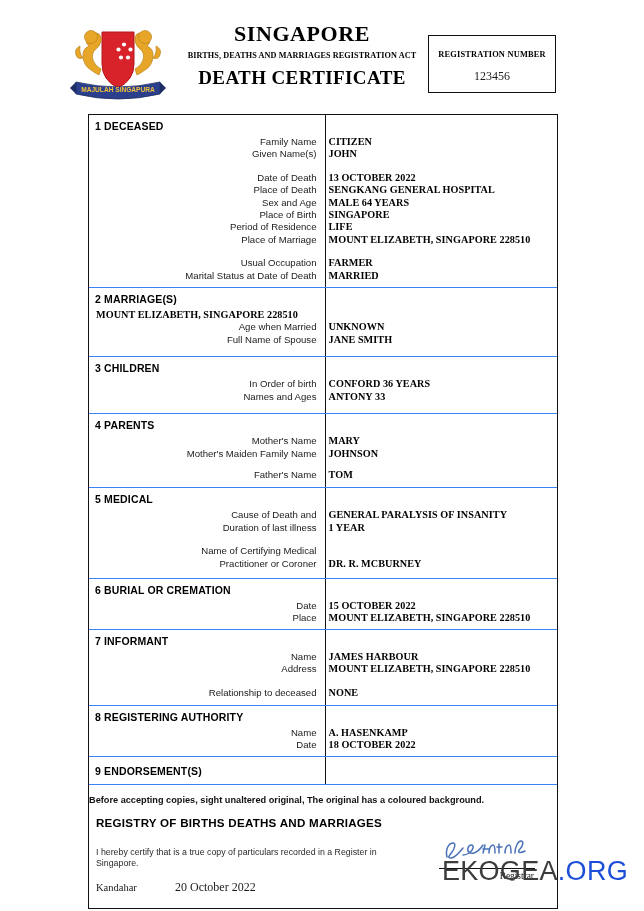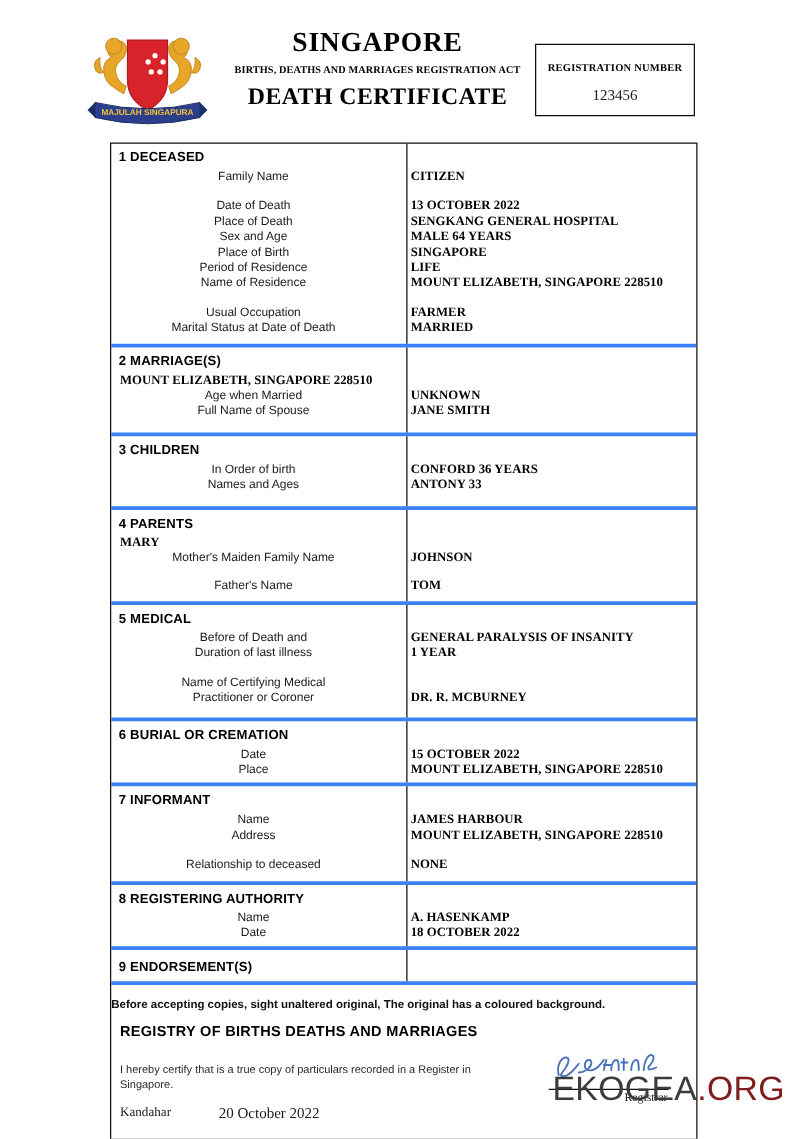--- a/index.html
+++ b/index.html
@@ -85,21 +85,21 @@
   .cert {
     position: absolute;
     left: 88px; top: 114px;
     width: 470px;
     border: 1px solid #111;
     box-sizing: border-box;
     background: #fff;
   }
   .section {
     position: relative;
-    border-bottom: 3px solid #3b82f6;
+    border-bottom: 1px solid #3b82f6;
     box-sizing: border-box;
   }
   .section:last-child { border-bottom: none; }
 
   .sec-divider {
     position: absolute;
     left: 236px; top: 0; bottom: 0;
     width: 1px;
     background: #111;
   }
@@ -115,21 +115,21 @@
   .rows {
     padding: 5px 0 5px 0;
   }
   .row {
     display: flex;
     align-items: flex-start;
     min-height: 12px;
   }
   .row .lbl {
     width: 231px;
-    text-align: center;
+    text-align: right;
     padding-right: 5px;
     font-size: 9.6px;
     color: #1a1a1a;
     line-height: 12.4px;
     white-space: pre-line;
   }
   .row .val {
     width: 232px;
     padding-left: 7px;
     font-family: "Liberation Serif", serif;
@@ -210,21 +210,21 @@
 
   
   .watermark {
     position: absolute;
     right: 16px; bottom: 24px;
     font-size: 27px;
     letter-spacing: 0.3px;
     font-family: "Liberation Sans", sans-serif;
   }
   .wm-a { color: #3c3c3c; }
-  .wm-b { color: #7f1d1d; }
+  .wm-b { color: #1d4ed8; }
 </style>
 </head>
 <body>
 
 <div class="header">
 
   <div class="crest">
     <svg viewBox="0 0 104 92" width="104" height="92">
 
       <path d="M36 18 L68 18 L68 50 Q68 66 52 74 Q36 66 36 50 Z" fill="#d8232a" stroke="#b01a20" stroke-width="1"></path>
@@ -274,20 +274,24 @@
 <div class="cert">
 
   <div class="section">
     <div class="sec-divider"></div>
     <div class="sec-head">1 DECEASED</div>
     <div class="rows pad-top">
       <div class="row">
         <div class="lbl">Family Name</div>
         <div class="val">CITIZEN</div>
       </div>
+      <div class="row">
+        <div class="lbl">Given Name(s)</div>
+        <div class="val">JOHN</div>
+      </div>
       <div class="spacer"></div>
       <div class="row">
         <div class="lbl">Date of Death</div>
         <div class="val">13 OCTOBER 2022</div>
       </div>
       <div class="row">
         <div class="lbl">Place of Death</div>
         <div class="val">SENGKANG GENERAL HOSPITAL</div>
       </div>
       <div class="row">
@@ -296,21 +300,21 @@
       </div>
       <div class="row">
         <div class="lbl">Place of Birth</div>
         <div class="val">SINGAPORE</div>
       </div>
       <div class="row">
         <div class="lbl">Period of Residence</div>
         <div class="val">LIFE</div>
       </div>
       <div class="row">
-        <div class="lbl">Name of Residence</div>
+        <div class="lbl">Place of Marriage</div>
         <div class="val">MOUNT ELIZABETH, SINGAPORE 228510</div>
       </div>
       <div class="spacer"></div>
       <div class="row">
         <div class="lbl">Usual Occupation</div>
         <div class="val">FARMER</div>
       </div>
       <div class="row">
         <div class="lbl">Marital Status at Date of Death</div>
         <div class="val">MARRIED</div>
@@ -349,40 +353,41 @@
         <div class="val">ANTONY 33</div>
       </div>
     </div>
   </div>
 
   <div class="section">
     <div class="sec-divider"></div>
     <div class="sec-head">4 PARENTS</div>
     <div class="rows pad-top" style="padding-bottom:6px;">
       <div class="row">
+        <div class="lbl">Mother's Name</div>
         <div class="val">MARY</div>
       </div>
       <div class="row">
         <div class="lbl">Mother's Maiden Family Name</div>
         <div class="val">JOHNSON</div>
       </div>
       <div class="spacer-sm"></div>
       <div class="row">
         <div class="lbl">Father's Name</div>
         <div class="val">TOM</div>
       </div>
     </div>
   </div>
 
   <div class="section">
     <div class="sec-divider"></div>
     <div class="sec-head">5 MEDICAL</div>
     <div class="rows pad-top" style="padding-bottom:8px;">
       <div class="row">
-        <div class="lbl">Before of Death and</div>
+        <div class="lbl">Cause of Death and</div>
         <div class="val">GENERAL PARALYSIS OF INSANITY</div>
       </div>
       <div class="row">
         <div class="lbl">Duration of last illness</div>
         <div class="val">1 YEAR</div>
       </div>
       <div class="spacer"></div>
       <div class="row">
         <div class="lbl">Name of Certifying Medical</div>
         <div class="val"></div>

